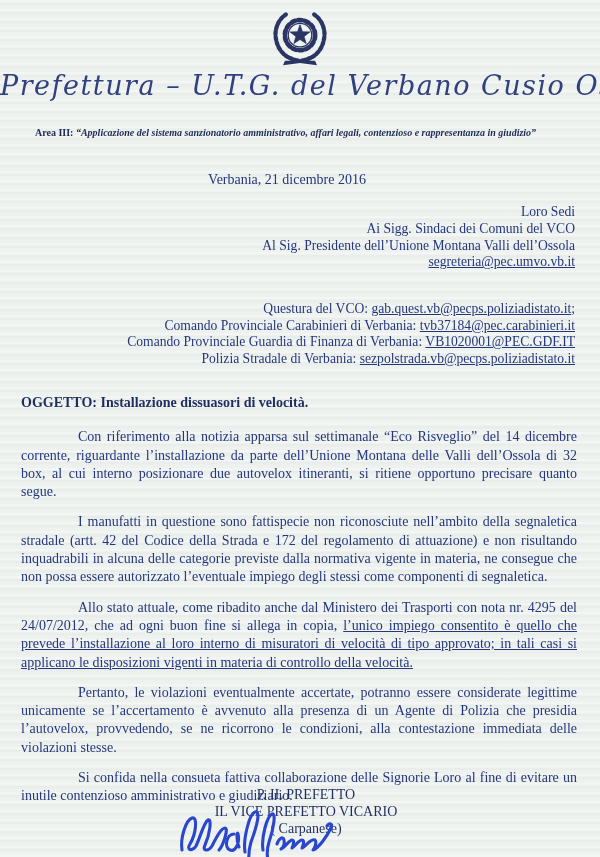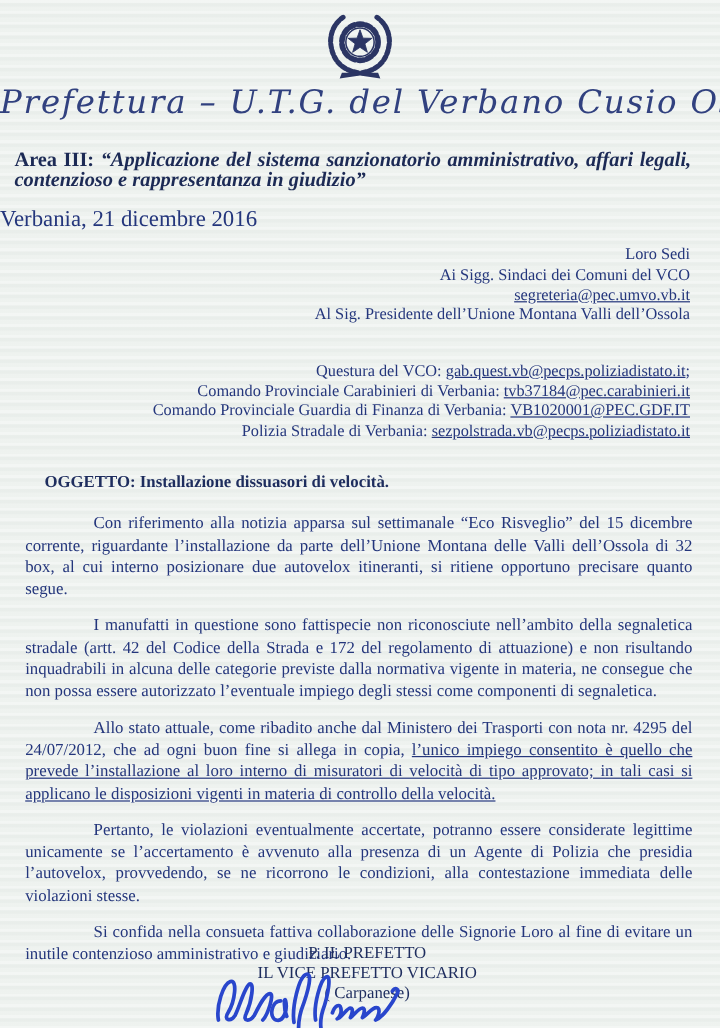--- a/index.html
+++ b/index.html
@@ -37,35 +37,35 @@
     font-family: "DejaVu Serif", serif;
     font-style: italic;
     font-size: 27px;
     letter-spacing: 1.5px;
     color: #31417f;
     white-space: nowrap;
   }
 
   .area-line {
     position: absolute;
-    top: 124px; left: 12px; right: 24px;
-    font-size: 17px;
+    top: 124px; left: 35px; right: 24px;
+    font-size: 10px;
     line-height: 17px;
     text-align: justify;
     color: #1c2a55;
     font-weight: bold;
   }
   .area-line .quote { font-style: italic; }
 
   
   .date-line {
     position: absolute;
     top: 172px; left: 0; right: 26px;
-    text-align: left;
-    font-size: 19px;
+    text-align: center;
+    font-size: 14px;
     font-family: Liberation Serif, serif;
   }
 
   .recipients {
     position: absolute;
     top: 204px; left: 0; right: 25px;
     text-align: right;
     font-size: 13.6px;
     line-height: 16.8px;
   }
@@ -86,21 +86,21 @@
   
   .body-block {
     position: absolute;
     top: 394px; left: 21px; right: 23px;
     font-size: 14px;
     line-height: 18.3px;
   }
   .subject {
     font-weight: bold;
     color: #1e2d5e;
-    margin: 0 0 16px 16px;
+    margin: 0 0 16px 0;
   }
   .body-block p.par {
     margin: 0 0 12px 0;
     text-align: justify;
     text-indent: 57px;
   }
   .body-block p.par .ul { text-decoration: underline; }
 
   
   .closing {
@@ -144,24 +144,24 @@
   <div class="area-line">
     <span>Area III:</span>
     <span class="quote">“Applicazione del sistema sanzionatorio amministrativo, affari legali, contenzioso e rappresentanza in giudizio”</span>
   </div>
 
   <div class="date-line">Verbania, 21 dicembre 2016</div>
 
   <div class="recipients">
     <div>Loro Sedi</div>
     <div>Ai Sigg. Sindaci dei Comuni del VCO</div>
+    <div>Al Sig. Presidente dell’Unione Montana Valli dell’Ossola</div>
     <div>
       <a>segreteria@pec.umvo.vb.it</a>
     </div>
-    <div>Al Sig. Presidente dell’Unione Montana Valli dell’Ossola</div>
   </div>
 
   <div class="cc-block">
     <div>
       <span>Questura del VCO: </span><a>gab.quest.vb@pecps.poliziadistato.it</a><span>;</span>
     </div>
     <div>
       <span>Comando Provinciale Carabinieri di Verbania: </span><a>tvb37184@pec.carabinieri.it</a><span></span>
     </div>
     <div>
@@ -169,21 +169,21 @@
     </div>
     <div>
       <span>Polizia Stradale di Verbania: </span><a>sezpolstrada.vb@pecps.poliziadistato.it</a><span></span>
     </div>
   </div>
 
   <div class="body-block">
     <p class="subject">
       <span>OGGETTO</span><span>: Installazione dissuasori di velocità.</span>
     </p>
-    <p class="par">Con riferimento alla notizia apparsa sul settimanale “Eco Risveglio” del 15 dicembre corrente, riguardante l’installazione da parte dell’Unione Montana delle Valli dell’Ossola di 32 box, al cui interno posizionare due autovelox itineranti, si ritiene opportuno precisare quanto segue.</p>
+    <p class="par">Con riferimento alla notizia apparsa sul settimanale “Eco Risveglio” del 14 dicembre corrente, riguardante l’installazione da parte dell’Unione Montana delle Valli dell’Ossola di 32 box, al cui interno posizionare due autovelox itineranti, si ritiene opportuno precisare quanto segue.</p>
     <p class="par">I manufatti in questione sono fattispecie non riconosciute nell’ambito della segnaletica stradale (artt. 42 del Codice della Strada e 172 del regolamento di attuazione) e non risultando inquadrabili in alcuna delle categorie previste dalla normativa vigente in materia, ne consegue che non possa essere autorizzato l’eventuale impiego degli stessi come componenti di segnaletica.</p>
     <p class="par">
       <span>Allo stato attuale, come ribadito anche dal Ministero dei Trasporti con nota nr. 4295 del 24/07/2012, che ad ogni buon fine si allega in copia, </span><span class="ul">l’unico impiego consentito è quello che prevede l’installazione al loro interno di misuratori di velocità di tipo approvato; in tali casi si applicano le disposizioni vigenti in materia di controllo della velocità.</span>
     </p>
     <p class="par">Pertanto, le violazioni eventualmente accertate, potranno essere considerate legittime unicamente se l’accertamento è avvenuto alla presenza di un Agente di Polizia che presidia l’autovelox, provvedendo, se ne ricorrono le condizioni, alla contestazione immediata delle violazioni stesse.</p>
     <p class="par">Si confida nella consueta fattiva collaborazione delle Signorie Loro al fine di evitare un inutile contenzioso amministrativo e giudiziario.</p>
   </div>
 
   <div class="closing">
     <div>P. IL PREFETTO</div>

